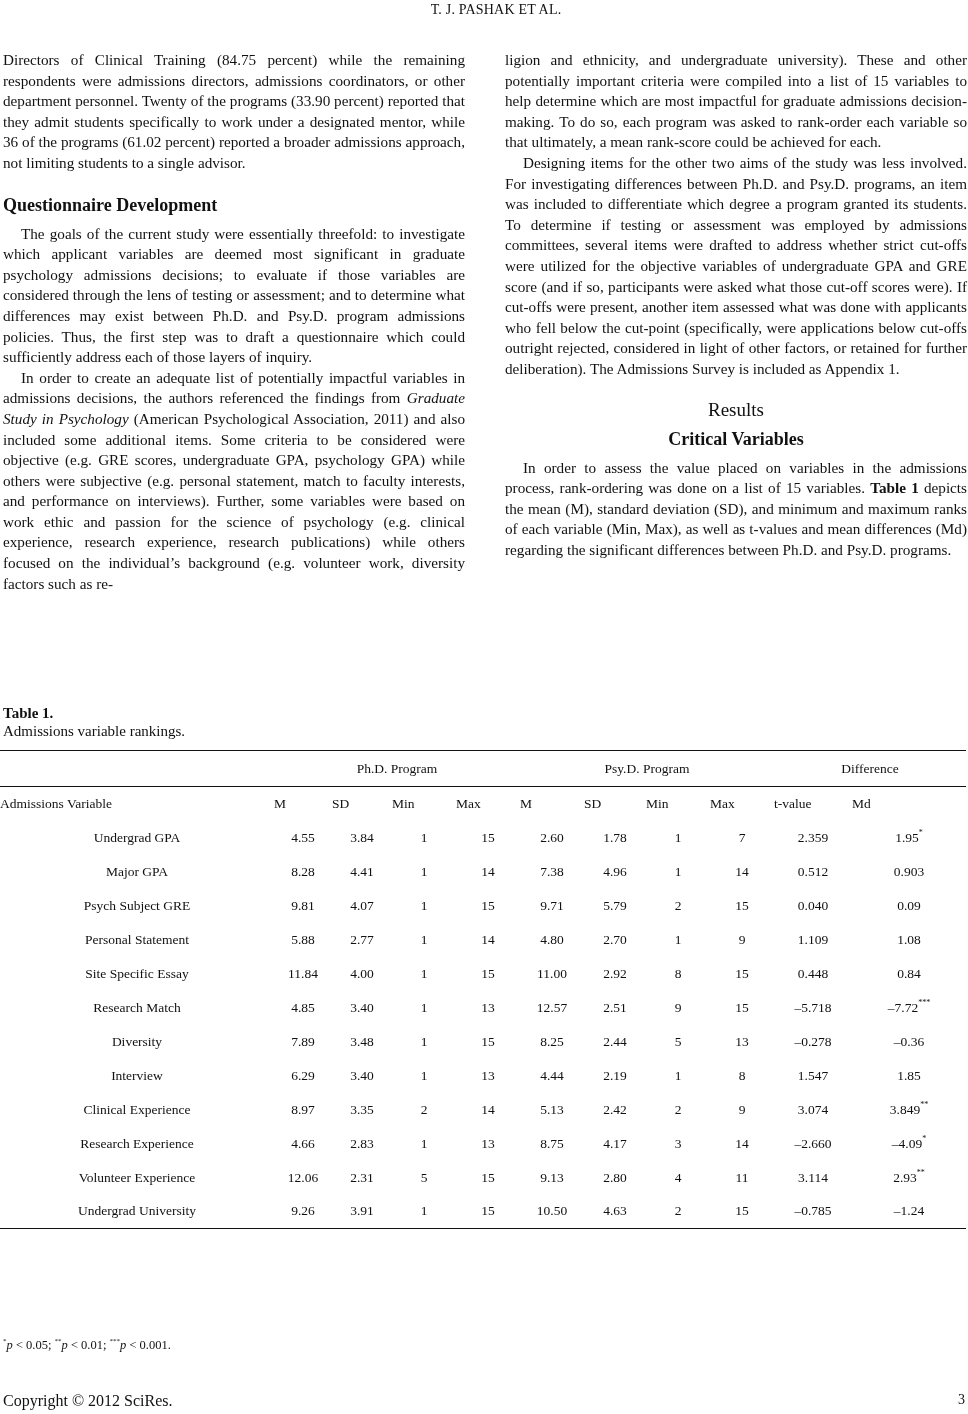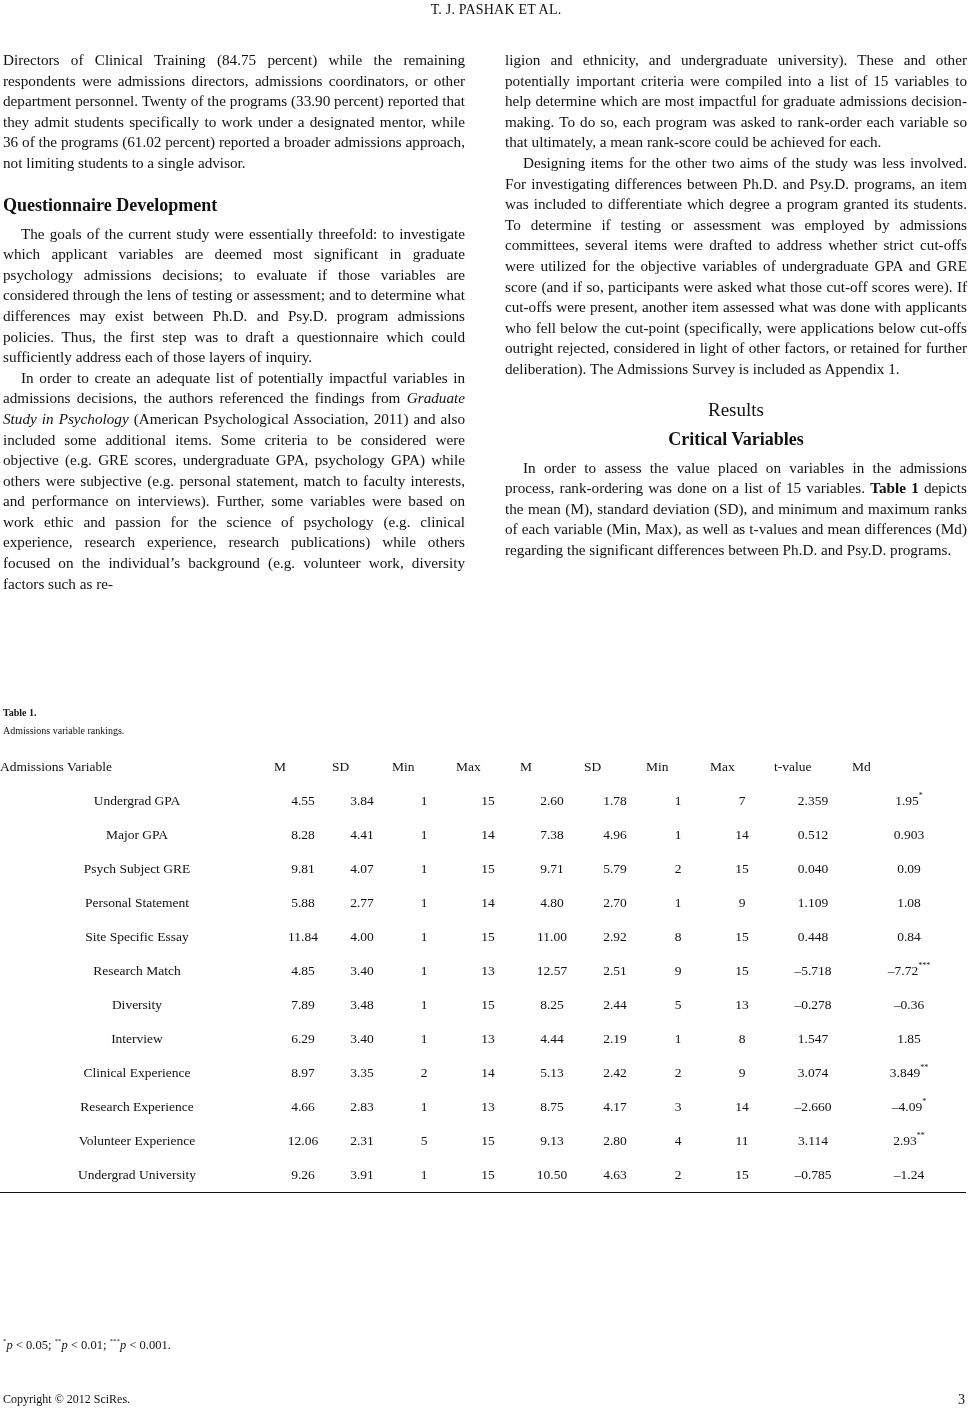--- a/index.html
+++ b/index.html
@@ -29,21 +29,21 @@
   }
   .results-head {
     font-weight: normal; font-size: 19px; line-height: 24px;
     text-align: center; margin-top: 18px; margin-bottom: 6px;
   }
   .sub-head {
     font-weight: bold; font-size: 18px; line-height: 22px;
     text-align: center; margin-bottom: 8px;
   }
   .table-caption {
-    position: absolute; left: 3px; top: 704px; font-size: 10px; line-height: 18px;
+    position: absolute; left: 3px; top: 704px; font-size: 15px; line-height: 18px;
   }
   .table-caption .label { font-weight: bold; display: block; }
   .table-wrap {
     position: absolute; left: 0; top: 750px; width: 966px;
   }
   table { width: 966px; border-collapse: collapse; font-size: 13.5px; }
   thead tr.group th {
     border-top: 1.6px solid #111; border-bottom: 1.4px solid #111;
     height: 36px; font-weight: normal; text-align: center;
   }
@@ -51,21 +51,21 @@
     height: 34px; font-weight: normal; text-align: left;
   }
   tbody td { height: 34px; text-align: center; }
   tbody tr:last-child td { border-bottom: 1.4px solid #111; }
   sup { font-size: 8px; vertical-align: 7px; line-height: 0; }
   .footnote {
     position: absolute; left: 3px; top: 1338px; font-size: 12.5px;
   }
   .footnote sup { font-size: 7px; vertical-align: 6px; }
   .footer-left {
-    position: absolute; left: 3px; top: 1392px; font-size: 12px;
+    position: absolute; left: 3px; top: 1392px; font-size: 16px;
   }
   .footer-right {
     position: absolute; right: 3px; top: 1392px; font-size: 14px;
   }
   i { font-style: italic; }
   b { font-weight: bold; }
 </style>
 </head>
 <body>
 
@@ -100,20 +100,26 @@
         <col style="width:64px">
         <col style="width:64px">
       <col style="width:64px">
         <col style="width:62px">
         <col style="width:64px">
         <col style="width:64px">
         <col style="width:78px">
         <col style="width:114px">
     </colgroup>
     <thead>
+      <tr class="group">
+        <th></th>
+        <th colspan="4">Ph.D. Program</th>
+        <th colspan="4">Psy.D. Program</th>
+        <th colspan="2">Difference</th>
+      </tr>
       <tr class="cols">
         <th>Admissions Variable</th>
         <th>M</th>
         <th>SD</th>
         <th>Min</th>
         <th>Max</th>
         <th>M</th>
         <th>SD</th>
         <th>Min</th>
         <th>Max</th>

